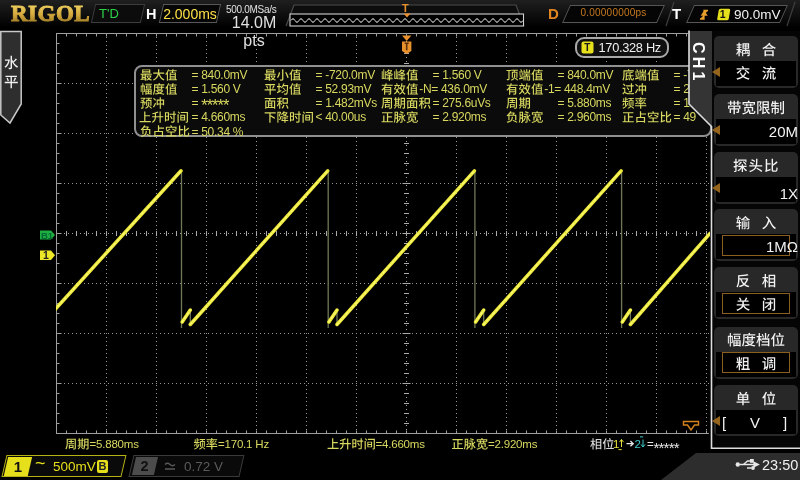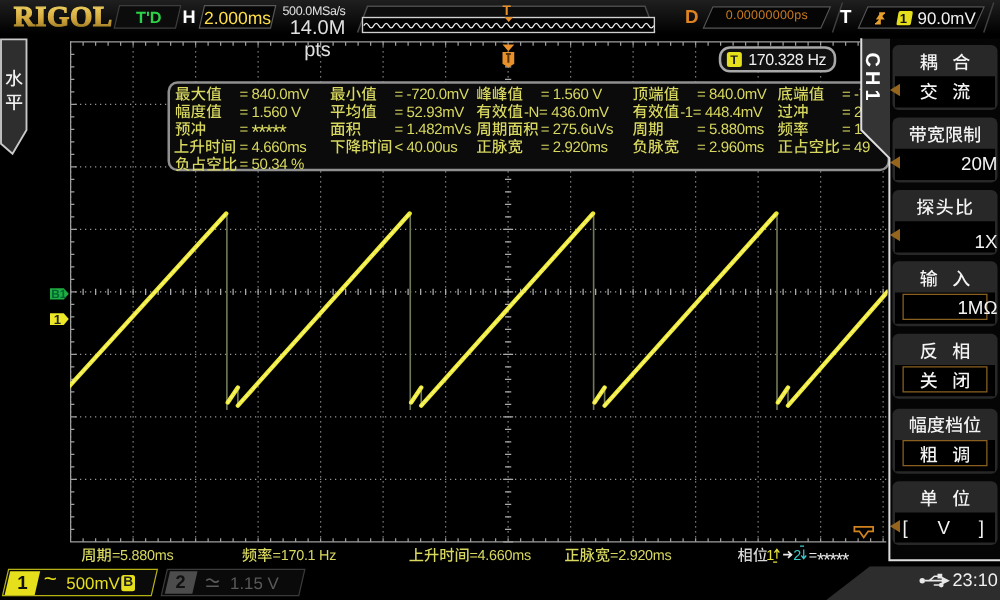--- a/index.html
+++ b/index.html
@@ -29,21 +29,21 @@
       <defs>
         <linearGradient id="gold" x1="0" y1="0" x2="0" y2="1">
           <stop offset="0" stop-color="#f8dd6a"></stop>
           <stop offset="0.55" stop-color="#d4a93e"></stop>
           <stop offset="1" stop-color="#8a6a1a"></stop>
         </linearGradient>
       </defs>
 <text x="11" y="21" font-family="Liberation Serif" font-weight="bold" font-size="23" fill="url(#gold)" stroke="url(#gold)" stroke-width="0.9" letter-spacing="0.5">RIGOL</text>
     </svg>
 <div class="a skew2" style="left:93px;top:3.5px;width:50px;height:19px;background:#0c0c0c;border:1px solid #3d3d3d"></div>
-<div class="a" style="left:94px;top:6px;width:50px;text-align:center;font-size:13px;font-weight:bold;color:#2bd249">T'D</div>
+<div class="a" style="left:84px;top:6px;width:50px;text-align:center;font-size:13px;font-weight:normal;color:#2bd249">T'D</div>
 <div class="a" style="left:146px;top:6px;font-size:14.5px;font-weight:bold;color:#fff">H</div>
 <div class="a skew2" style="left:161px;top:4px;width:58px;height:19px;background:#060606;border:1px solid #585858"></div>
 <div class="a" style="left:161px;top:6px;width:58px;text-align:center;font-size:14px;color:#fde047">2.000ms</div>
 <div class="a" style="left:226px;top:3.5px;width:56px;text-align:left;font-size:10px;letter-spacing:-0.3px;color:#e0e0e0">500.0MSa/s</div>
 <div class="a" style="left:226px;top:13.5px;width:56px;text-align:center;font-size:16px;color:#e0e0e0">14.0M pts</div>
 <div class="a" style="left:548px;top:5px;font-size:15px;font-weight:bold;color:#e08422">D</div>
 <div class="a skew" style="left:566px;top:5px;width:95px;height:18px;background:#050505;border:1px solid #565656"></div>
 <div class="a" style="left:566px;top:7px;width:95px;text-align:center;font-size:10px;color:#c87a20;letter-spacing:0.2px">0.00000000ps</div>
 <div class="a" style="left:672px;top:5px;font-size:15px;font-weight:bold;color:#fff">T</div>
 <div class="a skew" style="left:690px;top:5px;width:94px;height:18px;background:#050505;border:1px solid #565656"></div>
@@ -120,29 +120,29 @@
 <div class="a" style="left:35px;top:453px;font-size:18px;color:#e6df1c">~</div>
 <div class="a" style="left:53px;top:459px;font-size:13.5px;color:#e6df1c">500mV</div>
 <div class="a" style="left:97px;top:459.5px;width:11px;height:13.5px;background:#e6df1c;border-radius:2px"></div>
 <div class="a" style="left:98.6px;top:459.5px;font-size:11px;font-weight:bold;color:#222">B</div>
 <div class="a skew2" style="left:131px;top:455px;width:111px;height:21.5px;border:1.5px solid #3a3a3a;background:#0a0a0a"></div>
 <div class="a skew2" style="left:133.5px;top:457px;width:22px;height:17.5px;background:#4c4c4c"></div>
 <div class="a" style="left:133.5px;top:458px;width:22px;text-align:center;font-size:14.5px;font-weight:bold;color:#111">2</div>
 <svg class="a" style="left:164px;top:461px" width="16" height="12">
       <path d="M1,3.5 Q3.5,1 6,3.5 T11,3.5 M1,8 H11" stroke="#5a5a5a" stroke-width="1.3" fill="none"></path>
     </svg>
-<div class="a" style="left:184px;top:459px;font-size:13.5px;color:#5a5a5a">1.15 V</div>
+<div class="a" style="left:184px;top:459px;font-size:13.5px;color:#5a5a5a">0.72 V</div>
 <svg class="a" style="left:735px;top:457px" width="26" height="16">
 <circle cx="2.8" cy="7.5" r="2.2" fill="#e8e8e8"></circle>
       <path d="M5,7.5 H20 M23.5,7.5 l-4.5,-2.3 v4.6 z" stroke="#e8e8e8" stroke-width="1.3" fill="#e8e8e8"></path>
 <path d="M8.5,7.5 L12.5,4 H15.5 M12,11 L16.5,11" stroke="#e8e8e8" stroke-width="1.3" fill="none"></path>
 <rect x="15" y="2" width="3.8" height="3.8" fill="#e8e8e8"></rect>
       <circle cx="18" cy="11" r="1.9" fill="#e8e8e8"></circle>
 </svg>
-<div class="a" style="left:762px;top:457px;font-size:14.5px;color:#f0f0f0">23:10</div>
+<div class="a" style="left:762px;top:457px;font-size:14.5px;color:#f0f0f0">23:50</div>
 
 <svg class="a" style="left:0;top:0" width="800" height="480">
 <path d="M143.26 71.77H149.12V72.49H143.26ZM143.26 70.32H149.12V71.01H143.26ZM142.13 69.53V73.27H150.29V69.53ZM144.77 74.81V75.50H142.80V74.81ZM140.55 78.95 140.65 79.99 144.77 79.51V80.64H145.90V79.37L146.53 79.30L146.52 78.36L145.90 78.42V74.81H151.80V73.87H140.58V74.81H141.72V78.85ZM146.34 75.45V76.38H147.20L146.77 76.51C147.13 77.35 147.60 78.09 148.20 78.73C147.58 79.17 146.89 79.52 146.17 79.74C146.38 79.95 146.64 80.35 146.77 80.60C147.55 80.31 148.29 79.92 148.96 79.41C149.63 79.93 150.41 80.33 151.30 80.59C151.47 80.31 151.76 79.89 152.01 79.67C151.17 79.46 150.41 79.12 149.77 78.69C150.54 77.90 151.14 76.90 151.51 75.69L150.85 75.42L150.63 75.45ZM147.77 76.38H150.16C149.87 77.02 149.46 77.57 148.97 78.06C148.48 77.57 148.07 77.02 147.77 76.38ZM144.77 76.35V77.07H142.80V76.35ZM144.77 77.90V78.54L142.80 78.75V77.90Z M158.05 69.13C158.04 70.13 158.05 71.34 157.90 72.59H153.24V73.80H157.69C157.19 76.07 155.98 78.32 152.99 79.63C153.33 79.88 153.70 80.30 153.88 80.61C156.72 79.27 158.08 77.11 158.72 74.86C159.70 77.49 161.21 79.51 163.56 80.60C163.74 80.26 164.14 79.77 164.44 79.51C162.06 78.53 160.48 76.41 159.63 73.80H164.20V72.59H159.15C159.30 71.35 159.32 70.15 159.33 69.13Z M172.35 69.14C172.32 69.50 172.27 69.91 172.21 70.33H169.11V71.35H172.05L171.85 72.38H169.71V79.33H168.57V80.34H176.92V79.33H175.88V72.38H172.92L173.17 71.35H176.60V70.33H173.38L173.59 69.19ZM170.76 79.33V78.45H174.80V79.33ZM170.76 74.99H174.80V75.89H170.76ZM170.76 74.15V73.27H174.80V74.15ZM170.76 76.71H174.80V77.61H170.76ZM168.12 69.15C167.49 70.99 166.43 72.80 165.33 73.98C165.53 74.26 165.85 74.88 165.96 75.17C166.27 74.83 166.57 74.45 166.86 74.04V80.64H167.95V72.27C168.43 71.39 168.85 70.43 169.20 69.49Z" fill="#d8d860"></path>
 <path d="M267.26 71.77H273.12V72.49H267.26ZM267.26 70.32H273.12V71.01H267.26ZM266.13 69.53V73.27H274.29V69.53ZM268.77 74.81V75.50H266.80V74.81ZM264.55 78.95 264.65 79.99 268.77 79.51V80.64H269.90V79.37L270.53 79.30L270.52 78.36L269.90 78.42V74.81H275.80V73.87H264.58V74.81H265.72V78.85ZM270.34 75.45V76.38H271.20L270.77 76.51C271.13 77.35 271.60 78.09 272.20 78.73C271.58 79.17 270.89 79.52 270.17 79.74C270.38 79.95 270.64 80.35 270.77 80.60C271.55 80.31 272.29 79.92 272.96 79.41C273.63 79.93 274.41 80.33 275.30 80.59C275.47 80.31 275.76 79.89 276.01 79.67C275.17 79.46 274.41 79.12 273.77 78.69C274.54 77.90 275.14 76.90 275.51 75.69L274.85 75.42L274.63 75.45ZM271.77 76.38H274.16C273.87 77.02 273.46 77.57 272.97 78.06C272.48 77.57 272.07 77.02 271.77 76.38ZM268.77 76.35V77.07H266.80V76.35ZM268.77 77.90V78.54L266.80 78.75V77.90Z M282.10 69.30V79.10C282.10 79.35 282.01 79.42 281.75 79.43C281.49 79.45 280.59 79.45 279.71 79.41C279.91 79.74 280.12 80.30 280.19 80.64C281.37 80.64 282.17 80.61 282.68 80.41C283.18 80.22 283.38 79.88 283.38 79.10V69.30ZM285.09 72.50C286.12 74.30 287.10 76.63 287.37 78.12L288.65 77.61C288.32 76.10 287.28 73.83 286.23 72.08ZM278.85 72.18C278.57 73.83 277.90 75.99 276.84 77.28C277.16 77.41 277.69 77.70 277.97 77.90C279.06 76.52 279.77 74.25 280.18 72.40Z M296.35 69.14C296.32 69.50 296.27 69.91 296.21 70.33H293.11V71.35H296.05L295.85 72.38H293.71V79.33H292.57V80.34H300.92V79.33H299.88V72.38H296.92L297.17 71.35H300.60V70.33H297.38L297.59 69.19ZM294.76 79.33V78.45H298.80V79.33ZM294.76 74.99H298.80V75.89H294.76ZM294.76 74.15V73.27H298.80V74.15ZM294.76 76.71H298.80V77.61H294.76ZM292.12 69.15C291.49 70.99 290.43 72.80 289.33 73.98C289.53 74.26 289.85 74.88 289.96 75.17C290.27 74.83 290.57 74.45 290.86 74.04V80.64H291.95V72.27C292.43 71.39 292.85 70.43 293.20 69.49Z" fill="#d8d860"></path>
 <path d="M388.51 71.05H390.64C390.34 71.56 389.96 72.02 389.50 72.43C389.04 72.04 388.67 71.62 388.40 71.20ZM383.31 69.25V78.02L382.67 78.07V71.18H381.79V79.10L384.90 78.83V79.32H385.77V74.34C385.96 74.56 386.20 74.94 386.31 75.21C387.47 74.88 388.57 74.41 389.51 73.74C390.3 74.29 391.24 74.75 392.34 75.03C392.49 74.73 392.81 74.29 393.05 74.05C392.01 73.84 391.11 73.48 390.38 73.04C391.14 72.33 391.75 71.46 392.14 70.39L391.42 70.10L391.23 70.13H389.09C389.22 69.90 389.34 69.66 389.44 69.41L388.37 69.13C387.88 70.33 386.92 71.44 385.86 72.12C386.09 72.32 386.46 72.78 386.61 73.00C387.00 72.71 387.38 72.37 387.74 71.98C388.00 72.35 388.31 72.71 388.67 73.06C387.82 73.63 386.81 74.04 385.77 74.28V71.18H384.90V77.90L384.24 77.96V69.25ZM388.86 74.47V75.21H386.70V76.06H388.86V76.74H386.77V77.61H388.86V78.37H386.20V79.30H388.86V80.64H390.02V79.30H392.71V78.37H390.02V77.61H392.19V76.74H390.02V76.06H392.22V75.21H390.02V74.47Z M401.01 71.05H403.14C402.84 71.56 402.46 72.02 402.00 72.43C401.54 72.04 401.17 71.62 400.90 71.20ZM395.81 69.25V78.02L395.17 78.07V71.18H394.29V79.10L397.40 78.83V79.32H398.27V74.34C398.46 74.56 398.70 74.94 398.81 75.21C399.97 74.88 401.07 74.41 402.01 73.74C402.8 74.29 403.74 74.75 404.84 75.03C404.99 74.73 405.31 74.29 405.55 74.05C404.51 73.84 403.61 73.48 402.88 73.04C403.64 72.33 404.25 71.46 404.64 70.39L403.92 70.10L403.73 70.13H401.59C401.72 69.90 401.84 69.66 401.94 69.41L400.87 69.13C400.38 70.33 399.42 71.44 398.36 72.12C398.59 72.32 398.96 72.78 399.11 73.00C399.50 72.71 399.88 72.37 400.24 71.98C400.50 72.35 400.81 72.71 401.17 73.06C400.32 73.63 399.31 74.04 398.27 74.28V71.18H397.40V77.90L396.74 77.96V69.25ZM401.36 74.47V75.21H399.20V76.06H401.36V76.74H399.27V77.61H401.36V78.37H398.70V79.30H401.36V80.64H402.52V79.30H405.21V78.37H402.52V77.61H404.69V76.74H402.52V76.06H404.72V75.21H402.52V74.47Z M413.35 69.14C413.32 69.50 413.27 69.91 413.21 70.33H410.11V71.35H413.05L412.85 72.38H410.71V79.33H409.57V80.34H417.92V79.33H416.88V72.38H413.92L414.17 71.35H417.60V70.33H414.38L414.59 69.19ZM411.76 79.33V78.45H415.80V79.33ZM411.76 74.99H415.80V75.89H411.76ZM411.76 74.15V73.27H415.80V74.15ZM411.76 76.71H415.80V77.61H411.76ZM409.12 69.15C408.49 70.99 407.43 72.80 406.33 73.98C406.53 74.26 406.85 74.88 406.96 75.17C407.27 74.83 407.57 74.45 407.86 74.04V80.64H408.95V72.27C409.43 71.39 409.85 70.43 410.20 69.49Z" fill="#d8d860"></path>
 <path d="M514.07 73.56V75.95C514.07 77.19 513.86 78.75 510.83 79.71C511.08 79.95 511.41 80.38 511.55 80.64C514.61 79.43 515.22 77.54 515.22 75.96V73.56ZM514.74 78.58C515.61 79.19 516.71 80.08 517.24 80.66L518.04 79.79C517.48 79.21 516.34 78.37 515.47 77.81ZM511.82 71.77V77.70H512.91V72.86H516.34V77.66H517.48V71.77H514.72L515.12 70.67H517.95V69.65H511.33V70.67H513.87C513.79 71.03 513.71 71.42 513.61 71.77ZM506.49 69.96V71.06H508.41V78.84C508.41 79.02 508.35 79.09 508.14 79.10C507.93 79.10 507.28 79.10 506.58 79.09C506.75 79.41 506.95 79.93 507.01 80.26C507.97 80.26 508.60 80.23 509.02 80.03C509.43 79.84 509.57 79.50 509.57 78.84V71.06H511.08V69.96Z M519.07 71.40V72.48H523.24V71.40ZM519.43 73.17C519.66 74.54 519.86 76.30 519.88 77.49L520.81 77.33C520.78 76.14 520.55 74.40 520.31 73.02ZM520.26 69.54C520.55 70.11 520.90 70.89 521.04 71.39L522.07 71.04C521.92 70.54 521.57 69.81 521.25 69.25ZM523.46 75.60V80.62H524.51V76.59H525.40V80.53H526.31V76.59H527.25V80.50H528.17V76.59H529.10V79.61C529.10 79.71 529.07 79.74 528.96 79.74C528.87 79.74 528.59 79.74 528.28 79.73C528.40 79.99 528.54 80.39 528.58 80.66C529.12 80.66 529.49 80.65 529.78 80.49C530.06 80.33 530.13 80.08 530.13 79.62V75.60H527.00L527.34 74.62H530.39V73.58H523.12V74.62H526.02C525.97 74.94 525.90 75.29 525.84 75.60ZM523.62 69.74V72.79H529.98V69.74H528.86V71.77H527.27V69.15H526.16V71.77H524.7V69.74ZM521.92 72.92C521.81 74.39 521.53 76.47 521.27 77.80C520.39 78.00 519.59 78.17 518.95 78.29L519.21 79.45C520.38 79.16 521.88 78.80 523.31 78.43L523.18 77.34L522.15 77.59C522.43 76.31 522.71 74.52 522.92 73.10Z M538.35 69.14C538.32 69.50 538.27 69.91 538.21 70.33H535.11V71.35H538.05L537.85 72.38H535.71V79.33H534.57V80.34H542.92V79.33H541.88V72.38H538.92L539.17 71.35H542.60V70.33H539.38L539.59 69.19ZM536.76 79.33V78.45H540.80V79.33ZM536.76 74.99H540.80V75.89H536.76ZM536.76 74.15V73.27H540.80V74.15ZM536.76 76.71H540.80V77.61H536.76ZM534.12 69.15C533.49 70.99 532.43 72.80 531.33 73.98C531.53 74.26 531.85 74.88 531.96 75.17C532.27 74.83 532.57 74.45 532.86 74.04V80.64H533.95V72.27C534.43 71.39 534.85 70.43 535.20 69.49Z" fill="#d8d860"></path>
 <path d="M628.26 77.55C628.70 78.48 629.21 79.71 629.41 80.44L630.35 80.04C630.13 79.32 629.60 78.13 629.14 77.21ZM625.59 80.53C625.83 80.34 626.20 80.19 628.52 79.45C628.48 79.20 628.46 78.75 628.48 78.44L626.82 78.93V76.20H629.70C630.22 78.71 631.18 80.51 632.52 80.51C633.39 80.51 633.78 80.05 633.94 78.24C633.65 78.14 633.25 77.93 633.02 77.70C632.97 78.88 632.86 79.40 632.60 79.40C631.96 79.41 631.27 78.11 630.86 76.20H633.47V75.17H630.66C630.58 74.55 630.50 73.88 630.48 73.18C631.43 73.07 632.32 72.94 633.09 72.78L632.19 71.88C630.66 72.22 628.00 72.44 625.73 72.51V78.84C625.73 79.31 625.42 79.48 625.19 79.58C625.36 79.79 625.53 80.25 625.59 80.53ZM629.52 75.17H626.82V73.46C627.64 73.42 628.51 73.36 629.34 73.30C629.37 73.94 629.44 74.57 629.52 75.17ZM627.84 69.41C628.01 69.69 628.18 70.02 628.31 70.34H623.43V73.88C623.43 75.70 623.36 78.24 622.33 80.02C622.59 80.14 623.10 80.48 623.31 80.69C624.41 78.78 624.59 75.86 624.59 73.88V71.40H633.85V70.34H629.60C629.45 69.94 629.20 69.45 628.94 69.07Z M635.07 71.40V72.48H639.24V71.40ZM635.43 73.17C635.66 74.54 635.86 76.30 635.88 77.49L636.81 77.33C636.78 76.14 636.55 74.40 636.31 73.02ZM636.26 69.54C636.55 70.11 636.90 70.89 637.04 71.39L638.07 71.04C637.92 70.54 637.57 69.81 637.25 69.25ZM639.46 75.60V80.62H640.51V76.59H641.40V80.53H642.31V76.59H643.25V80.50H644.17V76.59H645.10V79.61C645.10 79.71 645.07 79.74 644.96 79.74C644.87 79.74 644.59 79.74 644.28 79.73C644.40 79.99 644.54 80.39 644.58 80.66C645.12 80.66 645.49 80.65 645.78 80.49C646.06 80.33 646.13 80.08 646.13 79.62V75.60H643.00L643.34 74.62H646.39V73.58H639.12V74.62H642.02C641.97 74.94 641.90 75.29 641.84 75.60ZM639.62 69.74V72.79H645.98V69.74H644.86V71.77H643.27V69.15H642.16V71.77H640.7V69.74ZM637.92 72.92C637.81 74.39 637.53 76.47 637.27 77.80C636.39 78.00 635.59 78.17 634.95 78.29L635.21 79.45C636.38 79.16 637.88 78.80 639.31 78.43L639.18 77.34L638.15 77.59C638.43 76.31 638.71 74.52 638.92 73.10Z M654.35 69.14C654.32 69.50 654.27 69.91 654.21 70.33H651.11V71.35H654.05L653.85 72.38H651.71V79.33H650.57V80.34H658.92V79.33H657.88V72.38H654.92L655.17 71.35H658.60V70.33H655.38L655.59 69.19ZM652.76 79.33V78.45H656.80V79.33ZM652.76 74.99H656.80V75.89H652.76ZM652.76 74.15V73.27H656.80V74.15ZM652.76 76.71H656.80V77.61H652.76ZM650.12 69.15C649.49 70.99 648.43 72.80 647.33 73.98C647.53 74.26 647.85 74.88 647.96 75.17C648.27 74.83 648.57 74.45 648.86 74.04V80.64H649.95V72.27C650.43 71.39 650.85 70.43 651.20 69.49Z" fill="#d8d860"></path>
 <path d="M145.38 83.77V84.73H151.81V83.77ZM146.98 86.39H150.18V87.61H146.98ZM145.96 85.51V88.50H151.22V85.51ZM140.73 85.50V92.12H141.61V86.54H142.35V94.69H143.34V86.54H144.14V90.87C144.14 90.97 144.11 90.99 144.04 91.00C143.94 91.00 143.73 91.00 143.47 90.99C143.62 91.26 143.74 91.71 143.76 92.00C144.19 92.00 144.47 91.97 144.72 91.79C144.94 91.61 144.99 91.29 144.99 90.90V85.50H143.34V83.18H142.35V85.50ZM146.47 92.26H147.98V93.35H146.47ZM150.61 92.26V93.35H148.97V92.26ZM146.47 91.34V90.25H147.98V91.34ZM150.61 91.34H148.97V90.25H150.61ZM145.41 89.32V94.67H146.47V94.28H150.61V94.66H151.70V89.32Z M157.28 85.75V86.71H155.42V87.66H157.28V89.66H162.24V87.66H164.15V86.71H162.24V85.75H161.09V86.71H158.40V85.75ZM161.09 87.66V88.76H158.40V87.66ZM161.66 91.26C161.15 91.80 160.48 92.23 159.69 92.57C158.92 92.22 158.26 91.79 157.79 91.26ZM155.56 90.32V91.26H157.06L156.59 91.45C157.07 92.07 157.68 92.60 158.39 93.04C157.33 93.34 156.15 93.52 154.96 93.62C155.15 93.88 155.36 94.33 155.45 94.61C156.93 94.44 158.37 94.15 159.64 93.68C160.84 94.18 162.24 94.51 163.79 94.69C163.94 94.39 164.23 93.92 164.47 93.67C163.21 93.56 162.02 93.36 160.99 93.05C162.02 92.47 162.85 91.69 163.41 90.66L162.68 90.27L162.46 90.32ZM158.31 83.38C158.46 83.66 158.60 84.02 158.72 84.35H153.98V87.69C153.98 89.57 153.90 92.27 152.88 94.15C153.18 94.25 153.71 94.50 153.95 94.67C154.99 92.69 155.15 89.71 155.15 87.68V85.44H164.29V84.35H160.05C159.90 83.95 159.69 83.48 159.49 83.11Z M172.35 83.19C172.32 83.55 172.27 83.96 172.21 84.38H169.11V85.40H172.05L171.85 86.43H169.71V93.38H168.57V94.39H176.92V93.38H175.88V86.43H172.92L173.17 85.40H176.60V84.38H173.38L173.59 83.24ZM170.76 93.38V92.50H174.80V93.38ZM170.76 89.04H174.80V89.94H170.76ZM170.76 88.20V87.32H174.80V88.20ZM170.76 90.76H174.80V91.66H170.76ZM168.12 83.20C167.49 85.04 166.43 86.85 165.33 88.03C165.53 88.31 165.85 88.93 165.96 89.22C166.27 88.88 166.57 88.50 166.86 88.09V94.69H167.95V86.32C168.43 85.44 168.85 84.48 169.20 83.54Z" fill="#d8d860"></path>
 <path d="M266.08 85.97C266.52 86.85 266.96 88.00 267.12 88.72L268.25 88.35C268.09 87.63 267.60 86.52 267.14 85.66ZM273.22 85.61C272.94 86.47 272.41 87.67 271.98 88.41L273.01 88.73C273.46 88.03 274.01 86.92 274.47 85.94ZM264.60 89.24V90.42H269.58V94.67H270.79V90.42H275.81V89.24H270.79V85.15H275.09V83.99H265.26V85.15H269.58V89.24Z M282.50 88.05C283.22 88.66 284.16 89.54 284.62 90.05L285.35 89.27C284.88 88.77 283.96 87.98 283.19 87.38ZM281.48 92.06 281.94 93.14C283.23 92.44 284.93 91.49 286.49 90.58L286.22 89.66C284.51 90.57 282.65 91.52 281.48 92.06ZM276.89 91.96 277.30 93.16C278.49 92.53 280.04 91.71 281.48 90.92L281.19 89.95L279.58 90.73V87.22H280.92L280.87 87.27C281.11 87.51 281.48 88.00 281.64 88.24C282.19 87.68 282.73 86.97 283.22 86.19H286.97C286.86 91.05 286.70 93.01 286.30 93.42C286.17 93.58 286.02 93.63 285.77 93.62C285.45 93.62 284.68 93.62 283.82 93.55C284.02 93.87 284.17 94.34 284.20 94.66C284.94 94.70 285.75 94.71 286.20 94.66C286.69 94.60 286.99 94.49 287.30 94.07C287.78 93.43 287.93 91.45 288.08 85.70C288.08 85.54 288.08 85.11 288.08 85.11H283.84C284.11 84.59 284.34 84.05 284.56 83.51L283.49 83.18C282.94 84.69 282.01 86.17 281.00 87.16V86.12H279.58V83.33H278.45V86.12H276.99V87.22H278.45V91.26C277.86 91.54 277.33 91.77 276.89 91.96Z M296.35 83.19C296.32 83.55 296.27 83.96 296.21 84.38H293.11V85.40H296.05L295.85 86.43H293.71V93.38H292.57V94.39H300.92V93.38H299.88V86.43H296.92L297.17 85.40H300.60V84.38H297.38L297.59 83.24ZM294.76 93.38V92.50H298.80V93.38ZM294.76 89.04H298.80V89.94H294.76ZM294.76 88.20V87.32H298.80V88.20ZM294.76 90.76H298.80V91.66H294.76ZM292.12 83.20C291.49 85.04 290.43 86.85 289.33 88.03C289.53 88.31 289.85 88.93 289.96 89.22C290.27 88.88 290.57 88.50 290.86 88.09V94.69H291.95V86.32C292.43 85.44 292.85 84.48 293.20 83.54Z" fill="#d8d860"></path>
 <path d="M385.69 83.17C385.56 83.69 385.38 84.22 385.17 84.74H381.74V85.85H384.69C383.91 87.40 382.82 88.82 381.40 89.78C381.64 89.99 382.00 90.41 382.17 90.67C382.88 90.17 383.50 89.59 384.06 88.93V94.67H385.21V92.26H390.11V93.31C390.11 93.50 390.03 93.56 389.82 93.56C389.61 93.57 388.86 93.57 388.13 93.53C388.27 93.86 388.45 94.35 388.48 94.67C389.54 94.67 390.23 94.66 390.68 94.49C391.13 94.30 391.25 93.96 391.25 93.34V87.07H385.35C385.58 86.68 385.79 86.27 385.98 85.85H392.69V84.74H386.45C386.61 84.31 386.76 83.89 386.90 83.45ZM385.21 90.17H390.11V91.26H385.21ZM385.21 89.18V88.11H390.11V89.18Z M395.49 86.19C395.09 87.17 394.47 88.21 393.83 88.92C394.08 89.08 394.47 89.45 394.65 89.64C395.29 88.86 396.04 87.61 396.50 86.50ZM395.95 83.51C396.25 83.95 396.57 84.52 396.72 84.94H394.15V85.99H399.92V84.94H397.07L397.82 84.63C397.66 84.22 397.29 83.60 396.93 83.15ZM395.13 89.26C395.59 89.71 396.07 90.25 396.55 90.79C395.88 91.95 395.00 92.89 393.89 93.56C394.14 93.74 394.55 94.19 394.70 94.41C395.73 93.72 396.58 92.80 397.28 91.69C397.77 92.33 398.19 92.94 398.46 93.43L399.40 92.70C399.06 92.11 398.50 91.36 397.86 90.62C398.19 89.94 398.47 89.18 398.69 88.38L397.57 88.18C397.44 88.72 397.26 89.24 397.07 89.74C396.71 89.34 396.33 88.97 395.99 88.64ZM401.42 83.17C401.13 85.10 400.63 86.95 399.83 88.29C399.57 87.66 398.96 86.78 398.42 86.12L397.55 86.59C398.12 87.31 398.73 88.28 398.95 88.92L399.71 88.49L399.46 88.85C399.68 89.07 400.07 89.54 400.22 89.76C400.44 89.47 400.64 89.14 400.82 88.78C401.11 89.75 401.46 90.64 401.88 91.45C401.15 92.49 400.18 93.29 398.89 93.87C399.14 94.08 399.56 94.53 399.71 94.74C400.85 94.15 401.77 93.41 402.49 92.48C403.09 93.40 403.84 94.15 404.73 94.69C404.92 94.40 405.28 93.97 405.55 93.74C404.59 93.24 403.80 92.44 403.15 91.46C403.91 90.14 404.39 88.49 404.70 86.49H405.35V85.40H402.08C402.25 84.73 402.39 84.05 402.51 83.34ZM401.77 86.49H403.56C403.35 87.98 403.02 89.26 402.51 90.33C402.06 89.42 401.73 88.39 401.49 87.31Z M413.35 83.19C413.32 83.55 413.27 83.96 413.21 84.38H410.11V85.40H413.05L412.85 86.43H410.71V93.38H409.57V94.39H417.92V93.38H416.88V86.43H413.92L414.17 85.40H417.60V84.38H414.38L414.59 83.24ZM411.76 93.38V92.50H415.80V93.38ZM411.76 89.04H415.80V89.94H411.76ZM411.76 88.20V87.32H415.80V88.20ZM411.76 90.76H415.80V91.66H411.76ZM409.12 83.20C408.49 85.04 407.43 86.85 406.33 88.03C406.53 88.31 406.85 88.93 406.96 89.22C407.27 88.88 407.57 88.50 407.86 88.09V94.69H408.95V86.32C409.43 85.44 409.85 84.48 410.20 83.54Z" fill="#d8d860"></path>

